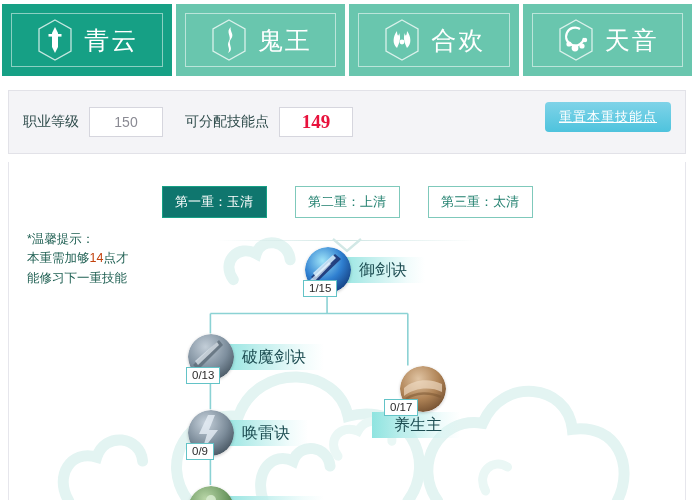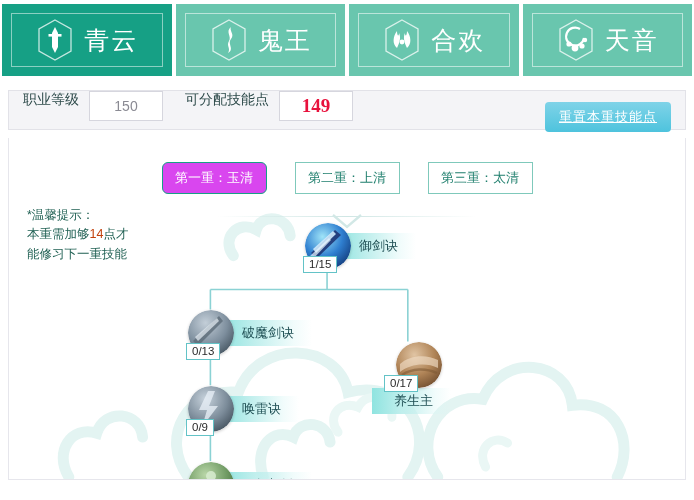--- a/index.html
+++ b/index.html
@@ -45,24 +45,25 @@
     font-size: 25px;
     letter-spacing: 2px;
     font-weight: 400;
     line-height: 1;
     white-space: nowrap;
   }
 
   
   #info-bar {
     margin: 12px 8px 0 8px;
-    height: 40px;
+    height: 64px;
     background: #f4f4f7;
     border: 1px solid #e2e2e8;
     display: flex;
+    align-items: center;
     padding: 0 14px;
     position: relative;
   }
   .field-label {
     font-size: 14px;
     color: #2d4a4a;
     margin-right: 10px;
     white-space: nowrap;
   }
   .field-box {
@@ -136,24 +137,23 @@
     align-items: center;
     justify-content: center;
     font-size: 13px;
     color: #1f7f6d;
     border: 1px solid #7fc9bb;
     background: #ffffff;
     cursor: pointer;
     white-space: nowrap;
   }
   .tier-tab.active {
-    background: #d946ef;
+    background: #0f766e;
     color: #ffffff;
     border-color: #16a085;
-    border-radius: 6px;
   }
 
   
   #tier-divider {
     position: absolute;
     top: 78px;
     left: 50%;
     transform: translateX(-50%);
     width: 260px;
     height: 1px;
@@ -208,21 +208,21 @@
     flex: 0 0 auto;
     overflow: hidden;
     box-shadow: 0 1px 3px rgba(0,0,0,0.2);
   }
   .skill-label {
     height: 26px;
     display: flex;
     align-items: center;
     padding: 0 18px 0 22px;
     margin-left: -14px;
-    font-size: 13px;
+    font-size: 16px;
     color: #1d4d52;
     background: linear-gradient(to right, #8fe4e0 0%, #bdeeec 35%, rgba(215,246,245,0.35) 80%, rgba(255,255,255,0) 100%);
     white-space: nowrap;
   }
   .skill-count {
     position: absolute;
     left: -2px;
     top: 33px;
     background: #ffffff;
     border: 1px solid #63c3c7;

